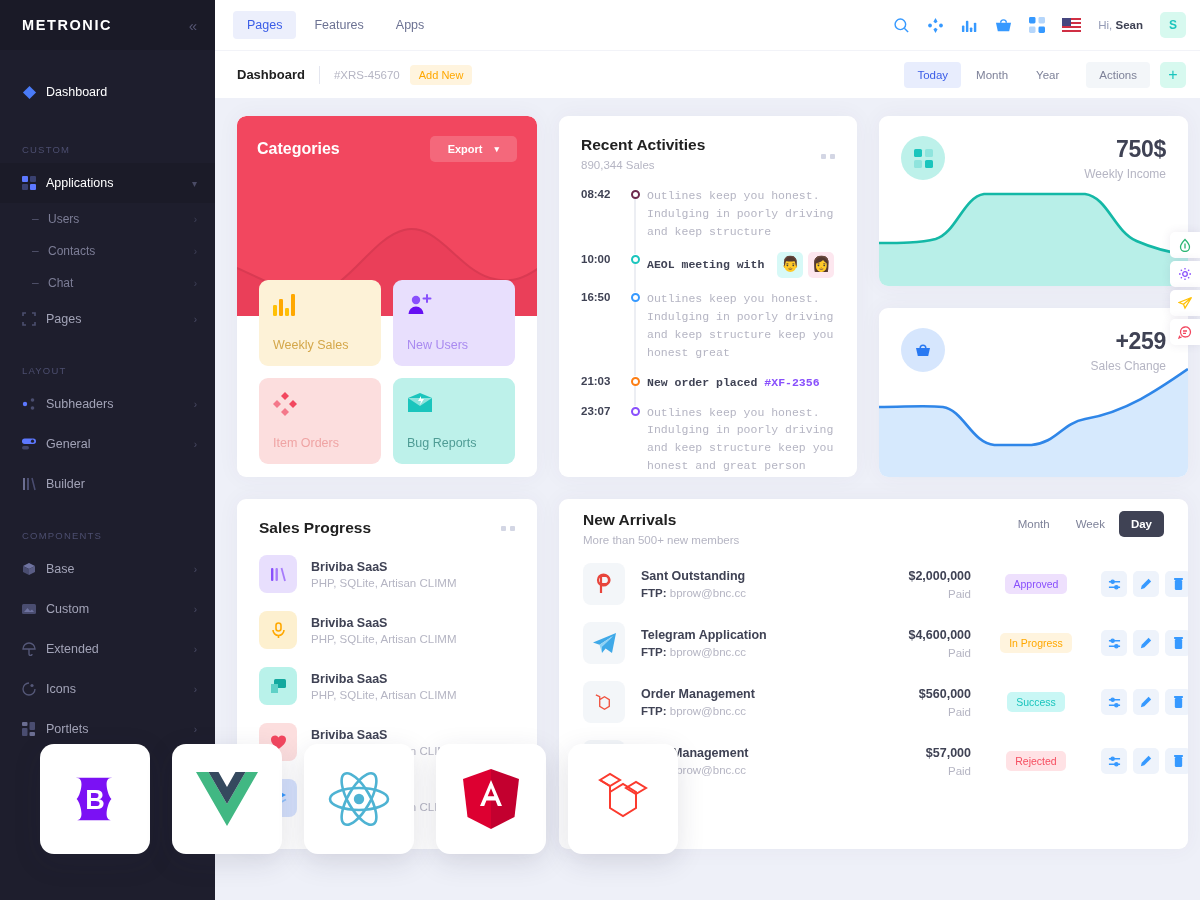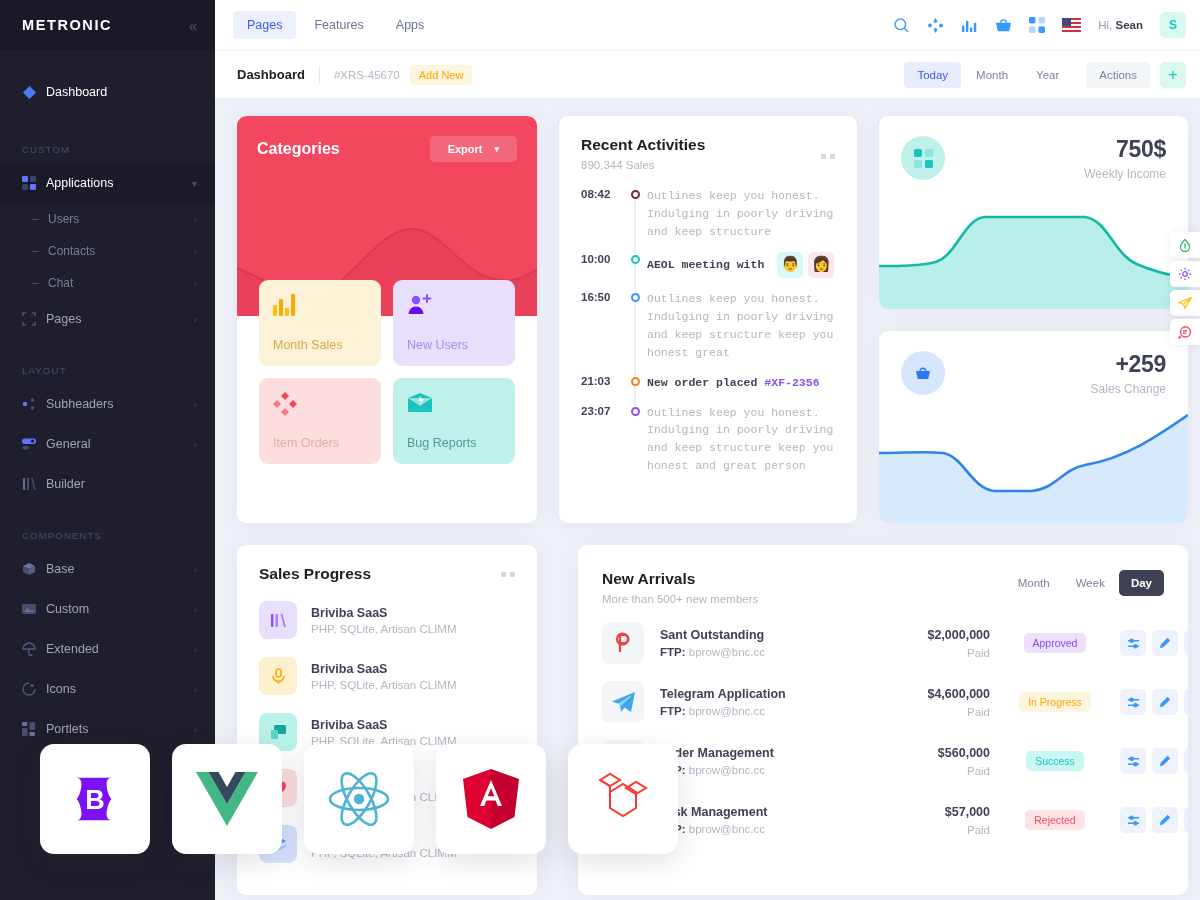--- a/index.html
+++ b/index.html
@@ -79,21 +79,21 @@
   .pill { font-size: 11.5px; color: #7e8299; padding: 7px 13px; border-radius: 4px; cursor: pointer; }
   .pill.active { background: #e8edfd; color: #3b5de7; }
   .pill.ghost { background: #f3f6f9; color: #7e8299; margin-left: 12px; }
   .plus-btn {
     width: 26px; height: 26px; border-radius: 5px; background: #d7f9ef; color: #1bc5bd;
     display: flex; align-items: center; justify-content: center; margin-left: 8px;
     font-size: 16px; cursor: pointer; line-height: 1;
   }
 
   .content { flex: 1; padding: 18px 12px 0 22px; overflow: hidden; }
-  .row1 { display: flex; gap: 22px; height: 407px; }
+  .row1 { display: flex; gap: 22px; height: 361px; }
   .row2 { display: flex; gap: 22px; margin-top: 22px; height: 350px; }
 
   .card { background: #fff; border-radius: 9px; box-shadow: 0 0 22px 0 rgba(82,63,105,.05); }
   .card-title { font-size: 15.5px; font-weight: 600; color: #212121; }
   .card-sub { font-size: 11.5px; color: #b5b5c3; margin-top: 5px; }
   .dots { display: flex; gap: 4px; }
   .dots i { width: 5px; height: 5px; background: #d3d6e4; border-radius: 1px; display: block; }
 
   
   .cat-card { width: 300px; flex: none; position: relative; overflow: hidden; }
@@ -166,21 +166,21 @@
   .sp-head { display: flex; align-items: center; justify-content: space-between; }
   .sp-row { display: flex; align-items: center; margin-top: 18px; }
   .sp-ico {
     width: 38px; height: 38px; border-radius: 8px; flex: none;
     display: flex; align-items: center; justify-content: center; margin-right: 14px;
   }
   .sp-name { font-size: 12.5px; font-weight: 700; color: #3f4254; }
   .sp-desc { font-size: 11.5px; color: #b5b5c3; margin-top: 3px; }
 
   
-  .na-card { flex: 1; padding: 25px 24px; min-width: 0; overflow: hidden; margin-left: 19px; }
+  .na-card { flex: 1; padding: 12px 24px; min-width: 0; overflow: hidden; }
   .na-head { display: flex; align-items: flex-start; }
   .na-toggle { margin-left: auto; display: flex; align-items: center; gap: 2px; }
   .na-tg { font-size: 11.5px; color: #7e8299; padding: 7px 12px; border-radius: 5px; cursor: pointer; }
   .na-tg.active { background: #3f4254; color: #fff; font-weight: 600; }
   .na-row { display: flex; align-items: center; margin-top: 17px; }
   .na-logo {
     width: 42px; height: 42px; border-radius: 8px; background: #f3f6f9; flex: none;
     display: flex; align-items: center; justify-content: center; margin-right: 16px;
   }
   .na-info { width: 218px; flex: none; }
@@ -470,21 +470,21 @@
           <div class="cat-grid">
             <div class="tile" style="background:#fdf2d7">
               <span>
                 <svg width="24" height="22" viewBox="0 0 24 22">
                   <rect x="0" y="11" width="4" height="11" rx="1.3" fill="#ffc107"></rect>
                   <rect x="6" y="5" width="4" height="17" rx="1.3" fill="#ffa800"></rect>
                   <rect x="12" y="14" width="4" height="8" rx="1.3" fill="#ffc107"></rect>
                   <rect x="18" y="0" width="4" height="22" rx="1.3" fill="#ffa800"></rect>
                 </svg>
               </span>
-              <span class="tlabel" style="color:#d4a74a">Month Sales</span>
+              <span class="tlabel" style="color:#d4a74a">Weekly Sales</span>
             </div>
             <div class="tile" style="background:#e8dffd">
               <span>
                 <svg width="26" height="22" viewBox="0 0 26 22">
                   <circle cx="9" cy="6" r="4.2" fill="#8950fc"></circle>
                   <path d="M1.5 20a7.5 7.5 0 0 1 15 0z" fill="#6610f2"></path>
                   <path d="M20 1v7M16.5 4.5h7" stroke="#8950fc" stroke-width="2" stroke-linecap="round"></path>
                 </svg>
               </span>
               <span class="tlabel" style="color:#a98af0">New Users</span>

